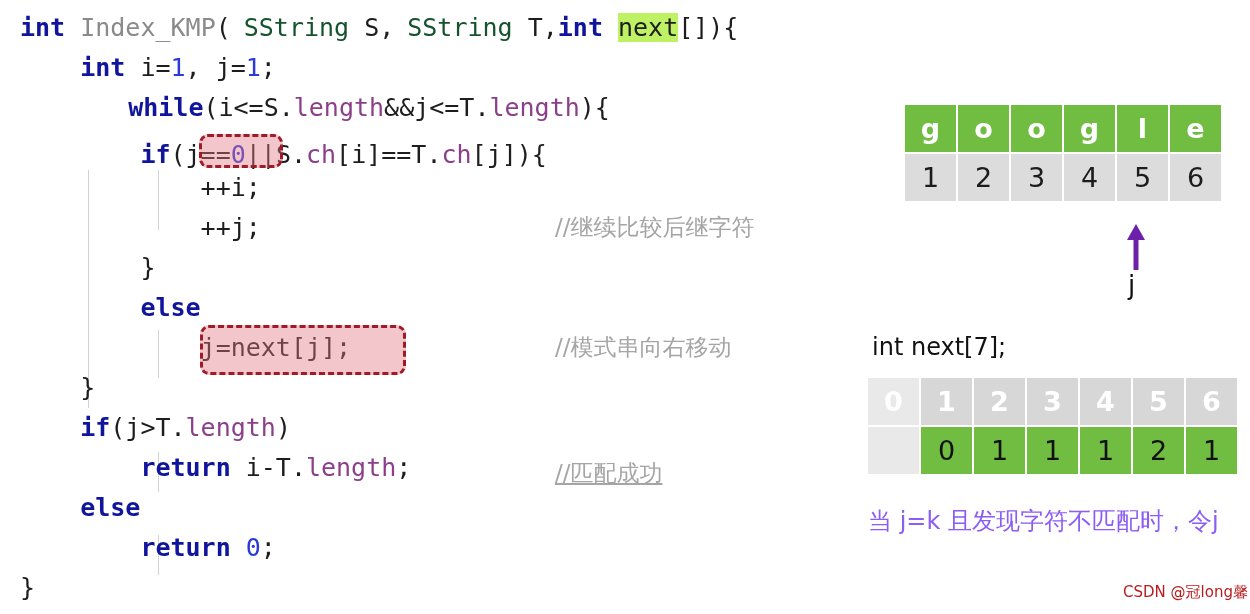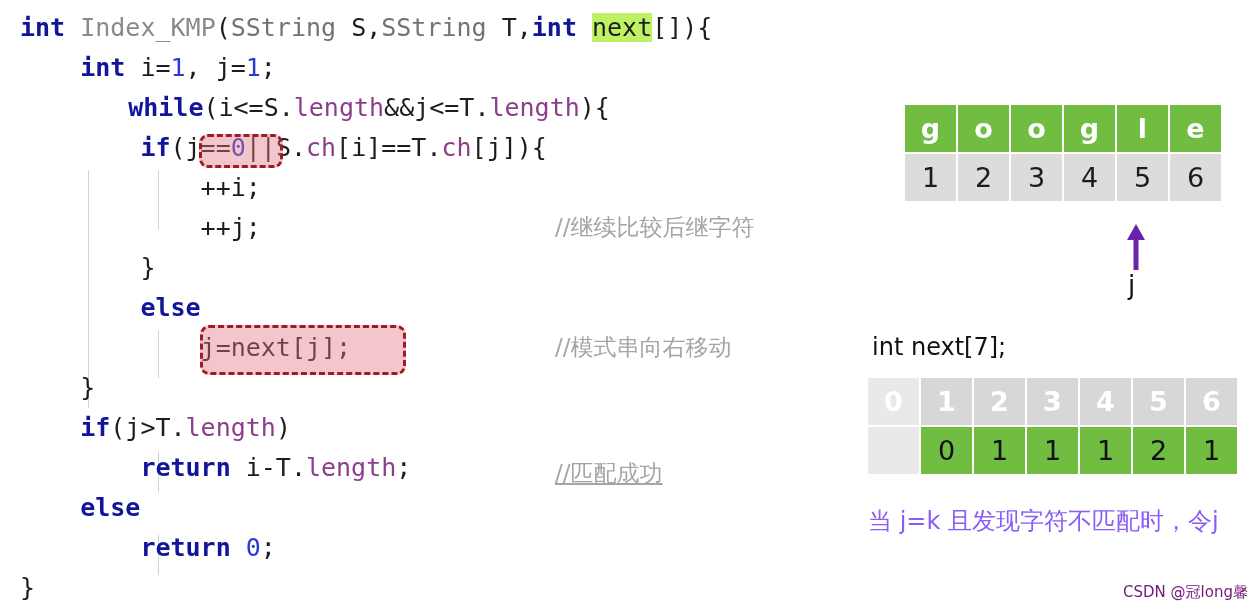--- a/index.html
+++ b/index.html
@@ -28,21 +28,21 @@
     height: 40px;
     line-height: 40px;
     white-space: pre;
     font-family: "DejaVu Sans Mono", "Liberation Mono", monospace;
     font-size: 25px;
     color: #1d1d1d;
     letter-spacing: 0px;
   }
   .kw      { color: #10159c; font-weight: bold; }
   .fnname  { color: #8a8a8a; }
-  .type    { color: #737373; }
+  .type    { color: #14532d; margin-left: 13px; }
   .num     { color: #2a39d8; }
   .prop    { color: #8b3f8b; }
   .plain   { color: #1d1d1d; }
   .hl-next { background: #bef264; }
 
   
   .guide {
     position: absolute;
     width: 1px;
     background: #d2d2d6;
@@ -137,40 +137,40 @@
   }
   .bottom-note {
     position: absolute;
     font-size: 24px;
     color: #8b5cf6;
     white-space: nowrap;
   }
   .watermark {
     position: absolute;
     font-size: 15px;
-    color: #701a75;
+    color: #b91c1c;
     white-space: nowrap;
   }
 </style>
 </head>
 <body>
 
 <div id="code-panel">
 
   <div class="guide" style="left:88px; top:170px; height:238px;"></div>
   <div class="guide" style="left:158px; top:170px; height:60px;"></div>
   <div class="guide" style="left:158px; top:330px; height:48px;"></div>
   <div class="guide" style="left:158px; top:452px; height:40px;"></div>
   <div class="guide" style="left:158px; top:535px; height:40px;"></div>
 
   <div id="code-lines">
       <div class="code-line" style="top: 8px; left: 20px;"><span class="kw">int</span><span class="plain"> </span><span class="fnname">Index_KMP</span><span class="plain">(</span><span class="type">SString</span><span class="plain"> S,</span><span class="type">SString</span><span class="plain"> T,</span><span class="kw">int</span><span class="plain"> </span><span class="hl-next">next</span><span class="plain">[]){</span></div>
       <div class="code-line" style="top: 48px; left: 80.2px;"><span class="kw">int</span><span class="plain"> i=</span><span class="num">1</span><span class="plain">, j=</span><span class="num">1</span><span class="plain">;</span></div>
       <div class="code-line" style="top: 88px; left: 80.2px; margin-left: 48px;"><span class="kw">while</span><span class="plain">(i&lt;=S.</span><span class="prop">length</span><span class="plain">&amp;&amp;j&lt;=T.</span><span class="prop">length</span><span class="plain">){</span></div>
-      <div class="code-line" style="top: 128px; left: 140.4px;"><span class="kw">if</span><span class="plain">(j==</span><span class="num">0</span><span class="plain">||S.</span><span class="prop">ch</span><span class="plain">[i]==T.</span><span class="prop">ch</span><span class="plain">[j]){</span></div>
+      <div class="code-line" style="top: 135px; left: 140.4px;"><span class="kw">if</span><span class="plain">(j==</span><span class="num">0</span><span class="plain">||S.</span><span class="prop">ch</span><span class="plain">[i]==T.</span><span class="prop">ch</span><span class="plain">[j]){</span></div>
       <div class="code-line" style="top: 168px; left: 200.6px;"><span class="plain">++i;</span></div>
       <div class="code-line" style="top: 208px; left: 200.6px;"><span class="plain">++j;</span></div>
       <div class="code-line" style="top: 248px; left: 140.4px;"><span class="plain">}</span></div>
       <div class="code-line" style="top: 288px; left: 140.4px;"><span class="kw">else</span></div>
       <div class="code-line" style="top: 328px; left: 200.6px;"><span class="plain">j=next[j];</span></div>
       <div class="code-line" style="top: 368px; left: 80.2px;"><span class="plain">}</span></div>
       <div class="code-line" style="top: 408px; left: 80.2px;"><span class="kw">if</span><span class="plain">(j&gt;T.</span><span class="prop">length</span><span class="plain">)</span></div>
       <div class="code-line" style="top: 448px; left: 140.4px;"><span class="kw">return</span><span class="plain"> i-T.</span><span class="prop">length</span><span class="plain">;</span></div>
       <div class="code-line" style="top: 488px; left: 80.2px;"><span class="kw">else</span></div>
       <div class="code-line" style="top: 528px; left: 140.4px;"><span class="kw">return</span><span class="plain"> </span><span class="num">0</span><span class="plain">;</span></div>

